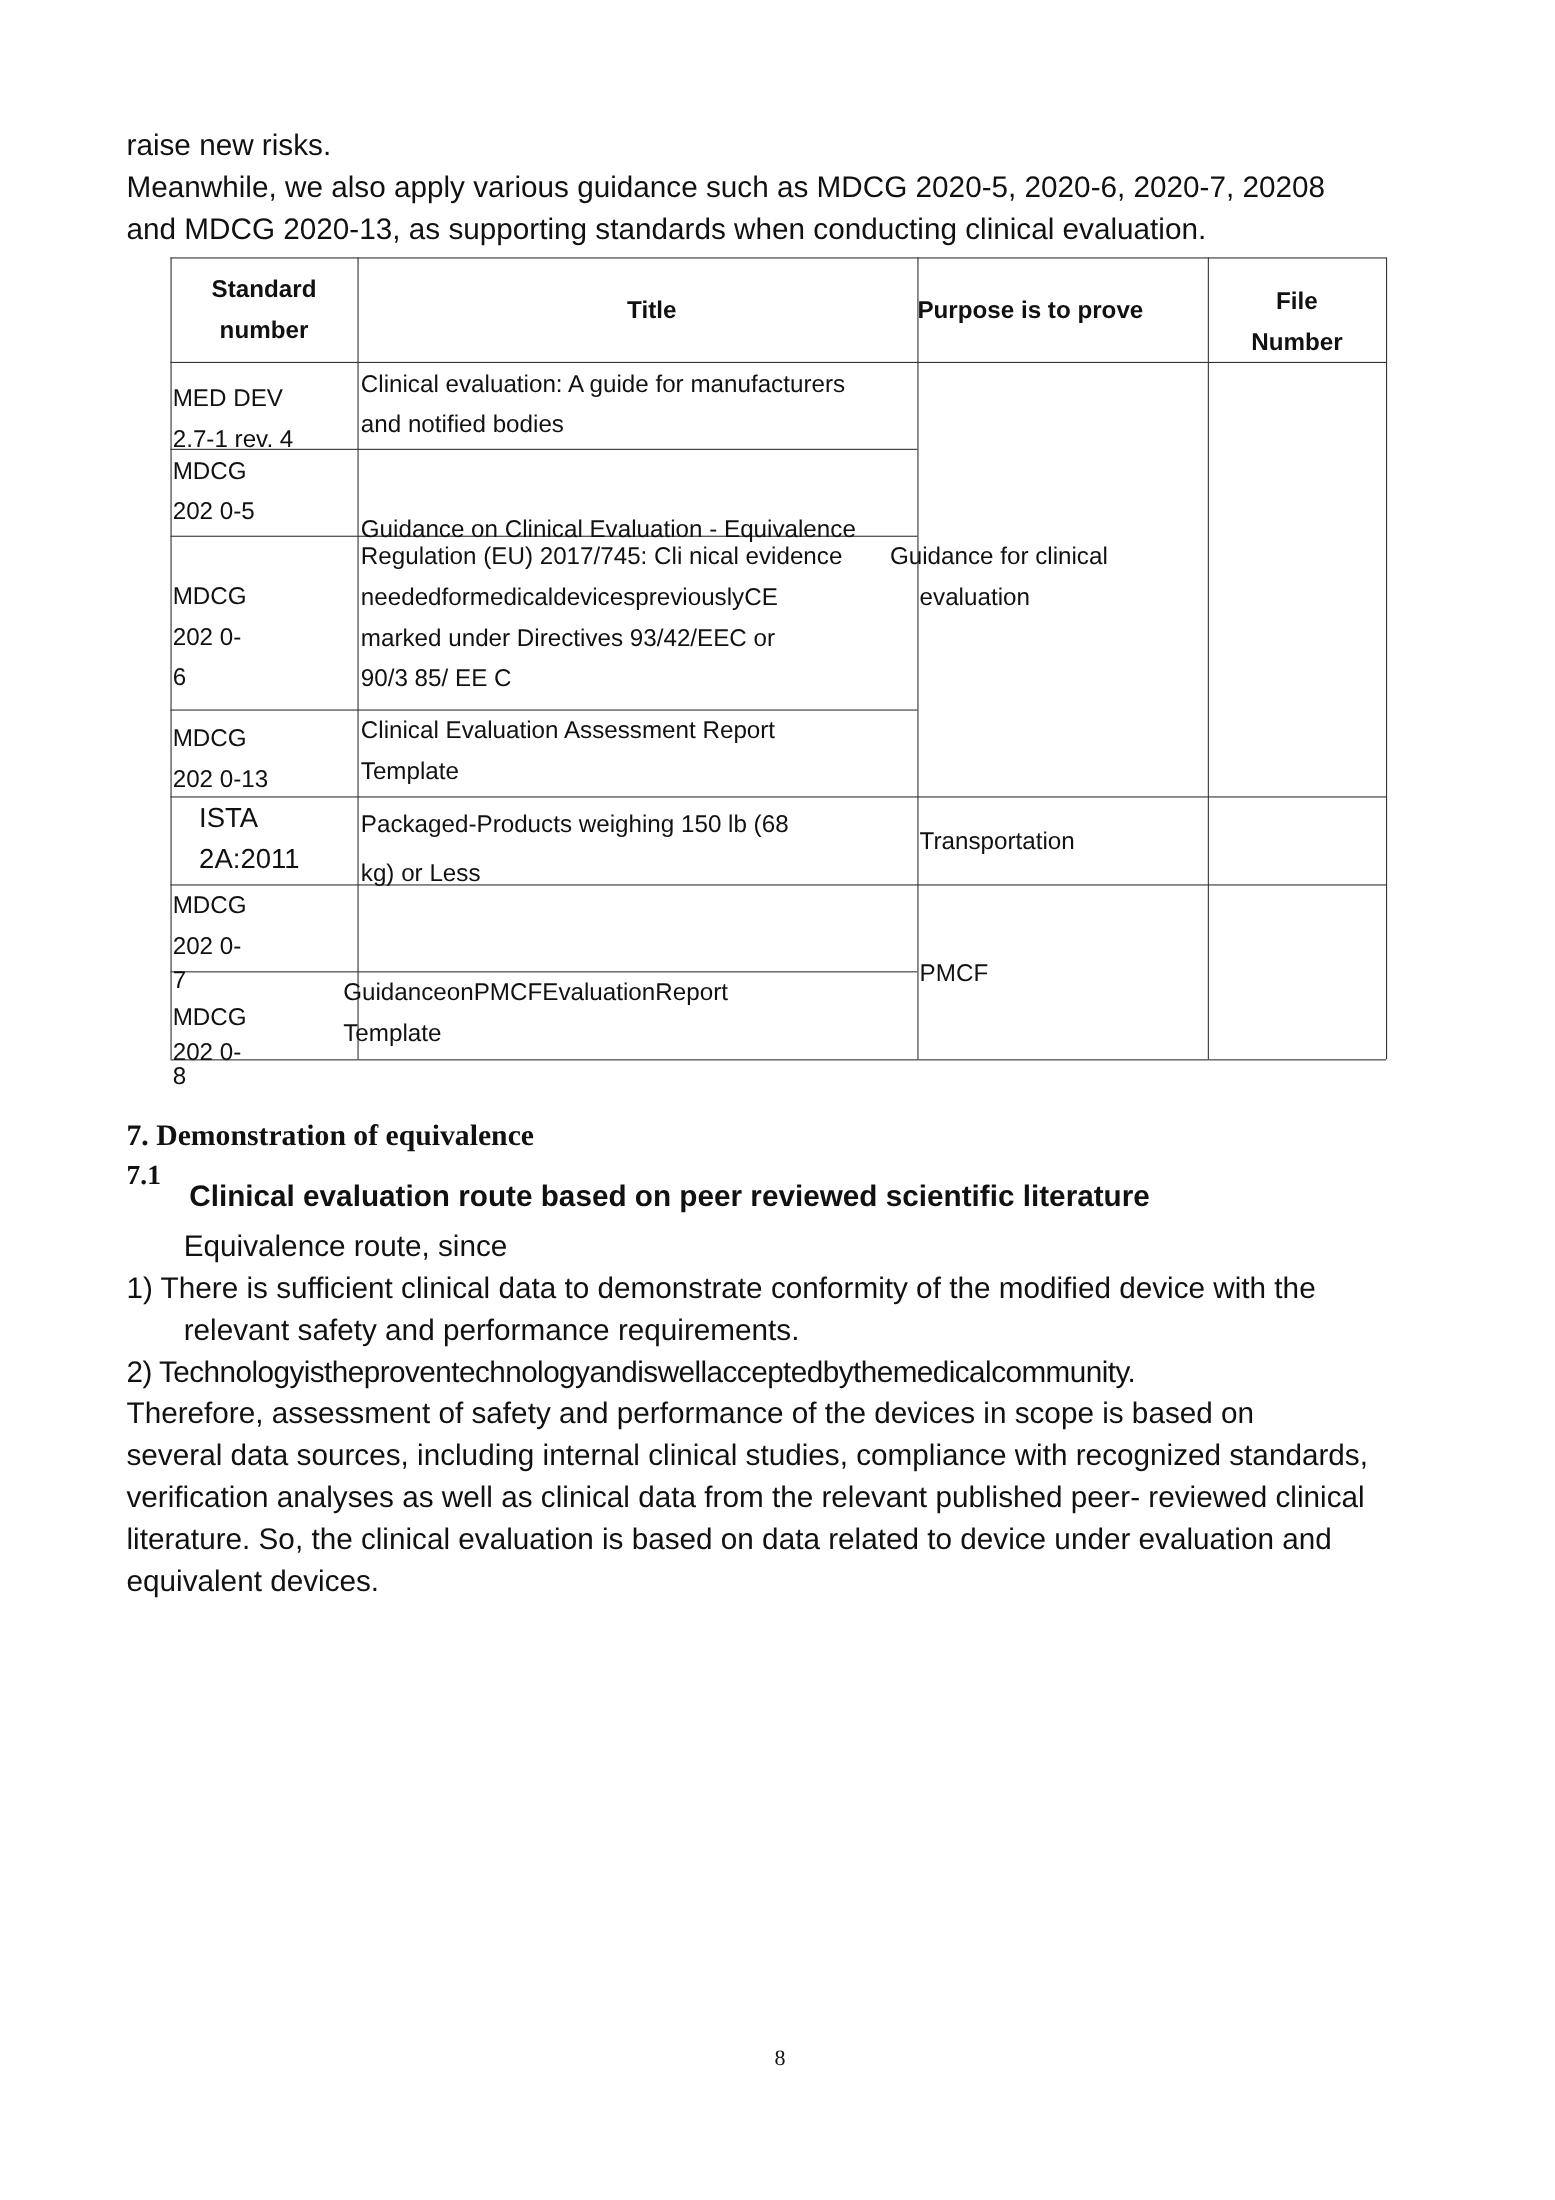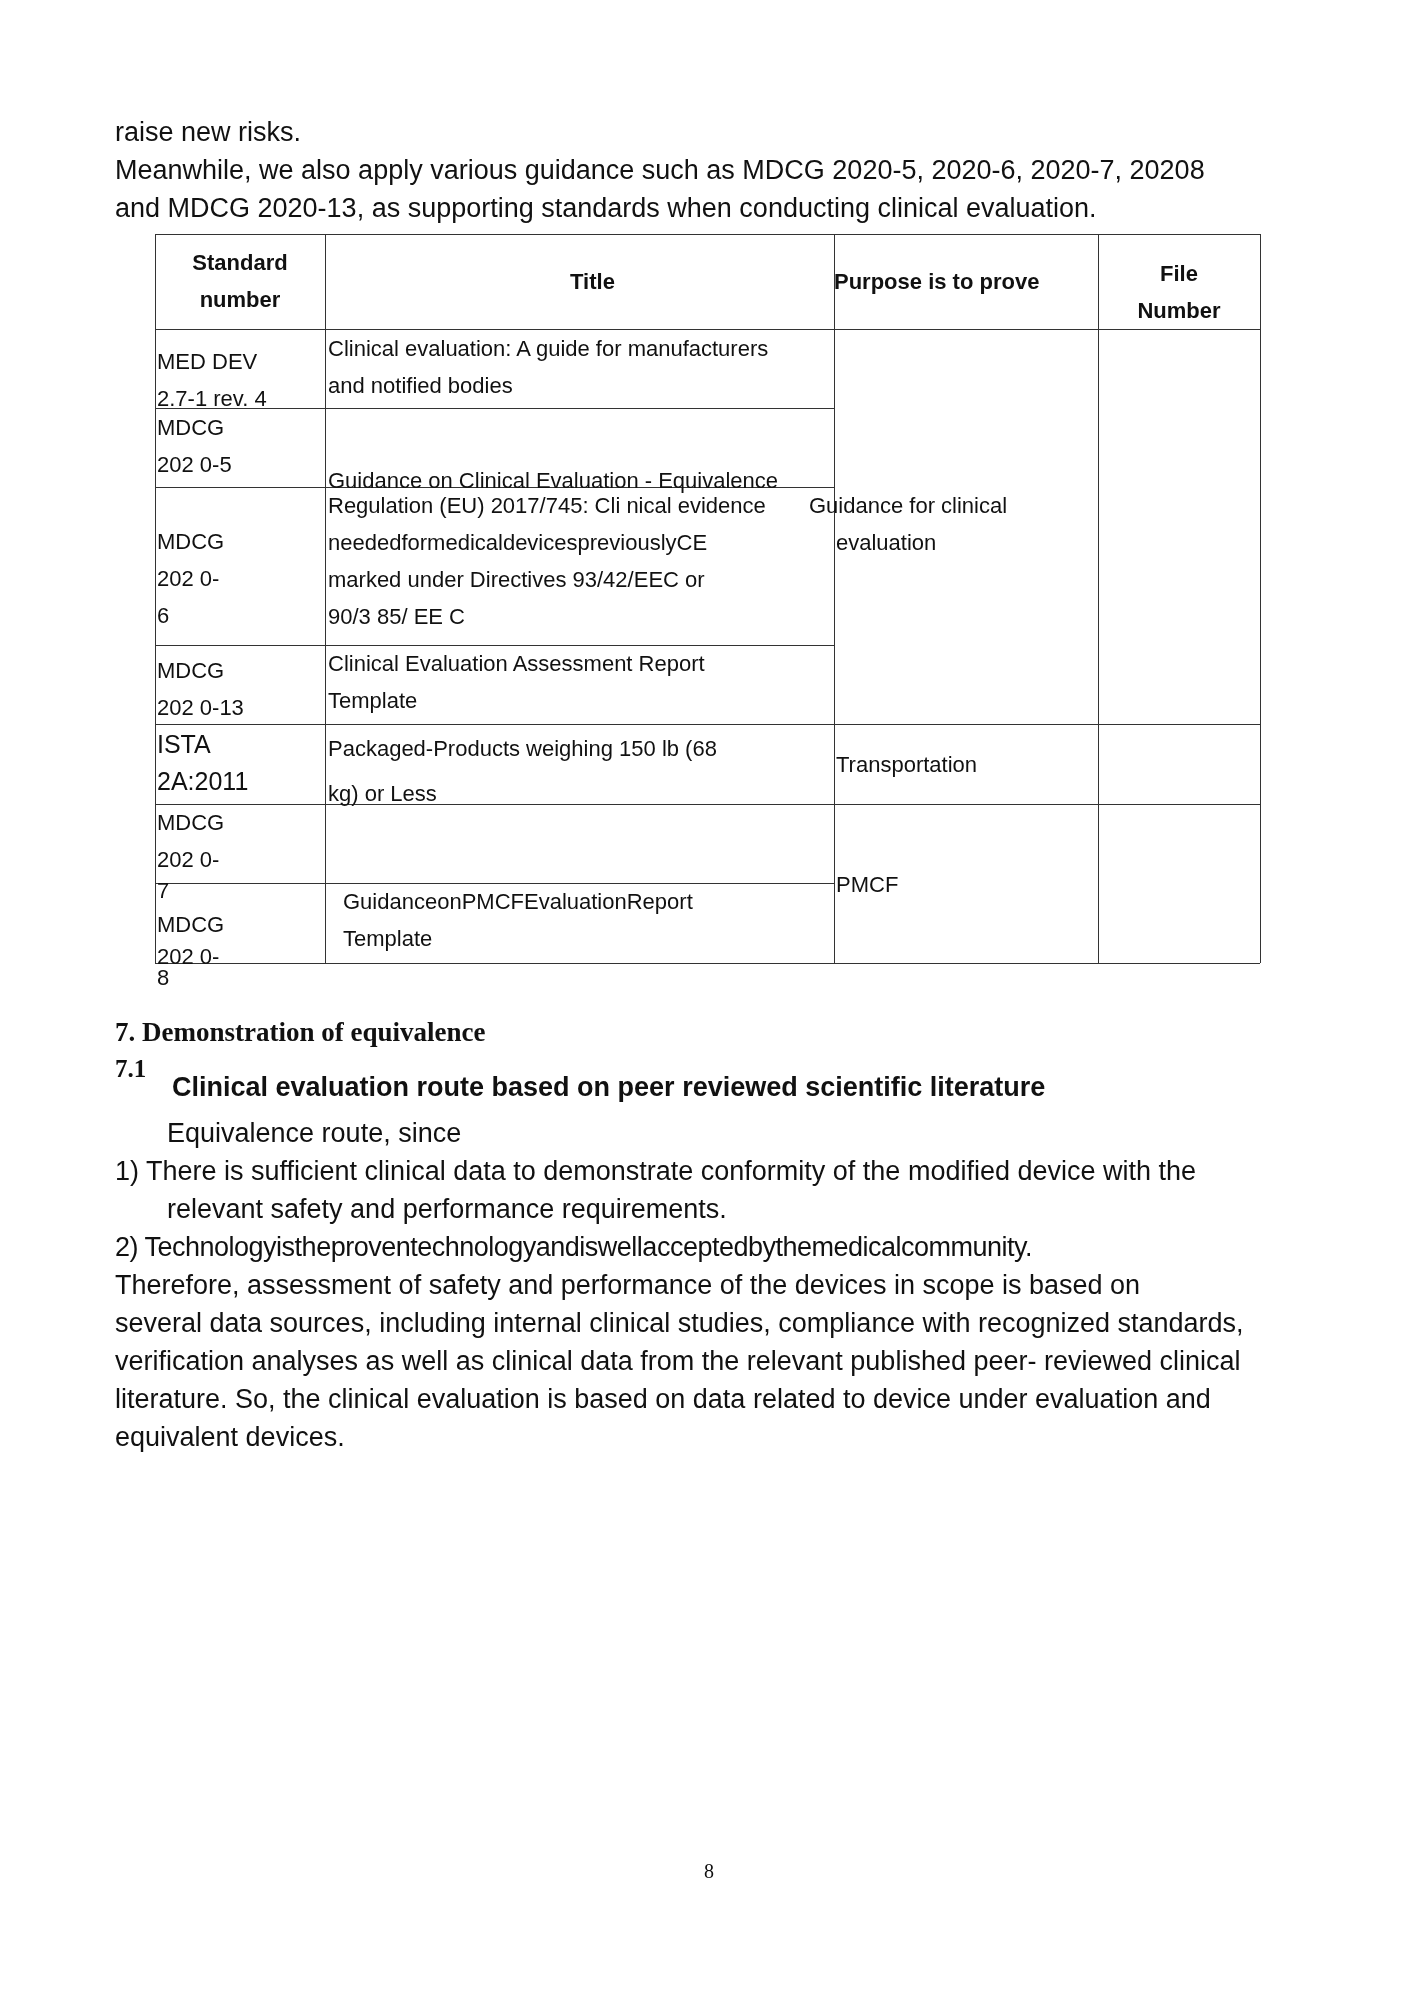--- a/index.html
+++ b/index.html
@@ -86,41 +86,41 @@
 
   <div class="cell" style="left:2px;top:418px;">
       <div>MDCG</div>
       <div>202 0-13</div>
     </div>
   <div class="cell" style="left:173px;top:411px;">
       <div>Clinical Evaluation Assessment Report</div>
       <div>Template</div>
     </div>
 
-  <div class="cell" style="left:2px;top:492px;font-size:25px;">
+  <div class="cell" style="left:2px;top:492px;font-size:25px;padding-left:24px;">
       <div>ISTA</div>
       <div>2A:2011</div>
     </div>
   <div class="cell" style="left:173px;top:492px;line-height:45px;">
       <div>Packaged-Products weighing 150 lb (68</div>
       <div>kg) or Less</div>
     </div>
   <div class="cell" style="left:681px;top:512px;">Transportation</div>
 
   <div class="cell" style="left:2px;top:570px;">
       <div>MDCG</div>
       <div>202  0-</div>
       <div style="line-height:26px">7</div>
     </div>
   <div class="cell" style="left:2px;top:672px;">
       <div>MDCG</div>
       <div style="line-height:28px">202  0-</div>
       <div style="line-height:14px">8</div>
     </div>
-  <div class="cell" style="left:188px;top:649px;">
+  <div class="cell" style="left:157px;top:649px;">
       <div>GuidanceonPMCFEvaluationReport</div>
       <div>Template</div>
     </div>
   <div class="cell" style="left:681px;top:632px;">PMCF</div>
 </div>
 
 <div class="abs h2" style="left:115px;top:1017px;font-family:Liberation Serif, serif;">7.   Demonstration of equivalence</div>
 <div class="abs" style="left:115px;top:1055px;font-family:'Liberation Serif',serif;font-weight:bold;font-size:25px;">7.1</div>
 <div class="abs h2" style="left:172px;top:1072px;">Clinical evaluation route based on peer reviewed scientific literature</div>
 

